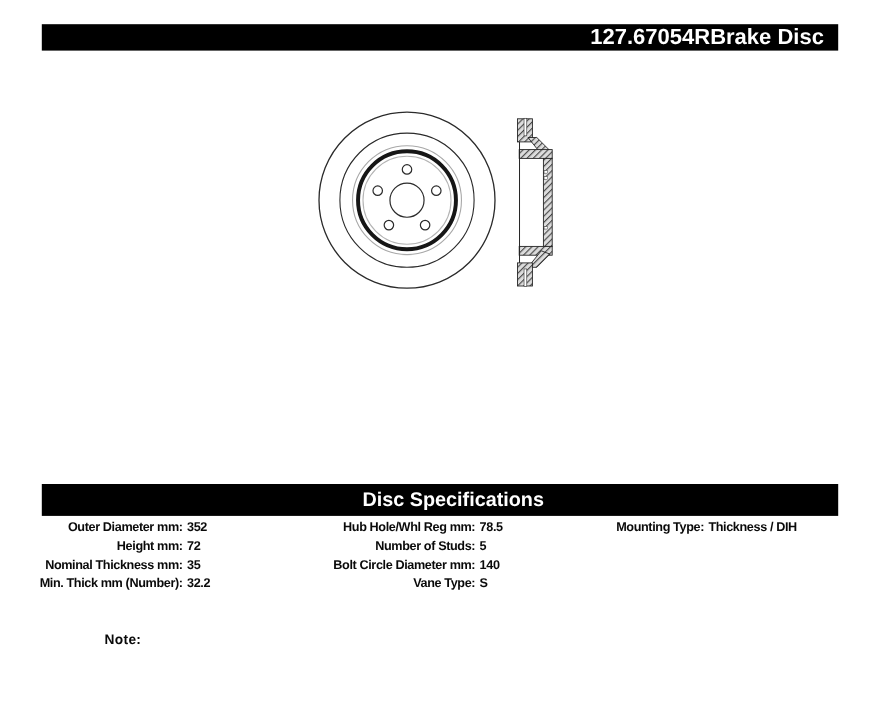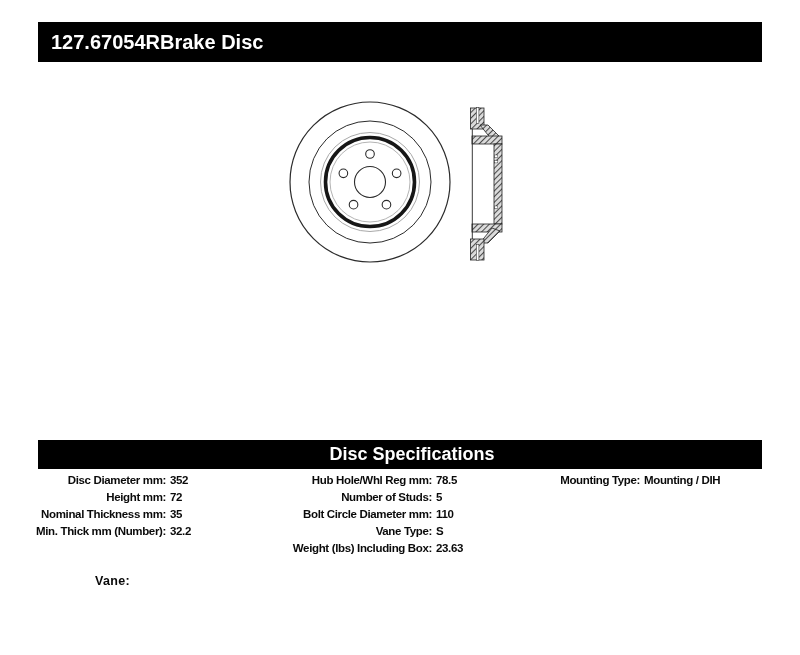--- a/index.html
+++ b/index.html
@@ -1,21 +1,21 @@
 <!DOCTYPE html>
 <html><head>
 <meta charset="utf-8">
 <style>
   html,body { margin:0; padding:0; background:#ffffff; }
   body { width:800px; height:655px; font-family:"Liberation Sans", sans-serif; }
   .page { position:relative; width:800px; height:655px; background:#ffffff; overflow:hidden; }
 
   .bar { position:absolute; left:38px; width:724px; background:#000000; color:#ffffff;
          box-sizing:border-box; font-weight:bold;padding-left:24px; }
-  .bar-header { top:22px; height:40px; display:flex; justify-content:flex-start;
+  .bar-header { top:22px; height:24px; display:flex; justify-content:flex-end;
                 align-items:center; padding:0 13px; font-size:20px; }
   .bar-spec { top:440px; height:29px; display:flex; justify-content:center;
               align-items:center; font-size:18px; }
 
   .drawing { position:absolute; left:260px; top:85px; width:320px; height:200px; }
 
   .specs { position:absolute; top:471px; left:0; width:800px; color:#0a0a0a;
            font-size:11.5px; font-weight:bold; letter-spacing:-0.35px; }
   .col { position:absolute; top:0; }
   .spec-row { display:flex; height:17px; align-items:center; }
@@ -88,21 +88,21 @@
   </svg>
 
   <div class="bar bar-spec">
     <span>Disc Specifications</span>
   </div>
 
   <div class="specs">
 
     <div class="col col1">
       <div class="spec-row">
-        <span class="lbl">Disc Diameter mm:</span>
+        <span class="lbl">Outer Diameter mm:</span>
         <span class="val">352</span>
       </div>
       <div class="spec-row">
         <span class="lbl">Height mm:</span>
         <span class="val">72</span>
       </div>
       <div class="spec-row">
         <span class="lbl">Nominal Thickness mm:</span>
         <span class="val">35</span>
       </div>
@@ -116,36 +116,32 @@
       <div class="spec-row">
         <span class="lbl">Hub Hole/Whl Reg mm:</span>
         <span class="val">78.5</span>
       </div>
       <div class="spec-row">
         <span class="lbl">Number of Studs:</span>
         <span class="val">5</span>
       </div>
       <div class="spec-row">
         <span class="lbl">Bolt Circle Diameter mm:</span>
-        <span class="val">110</span>
+        <span class="val">140</span>
       </div>
       <div class="spec-row">
         <span class="lbl">Vane Type:</span>
         <span class="val">S</span>
-      </div>
-      <div class="spec-row">
-        <span class="lbl">Weight (lbs) Including Box:</span>
-        <span class="val">23.63</span>
       </div>
     </div>
 
     <div class="col col3">
       <div class="spec-row">
         <span class="lbl">Mounting Type:</span>
-        <span class="val">Mounting / DIH</span>
+        <span class="val">Thickness / DIH</span>
       </div>
     </div>
 
   </div>
 
-  <div class="note">Vane:</div>
+  <div class="note">Note:</div>
 
 </div>
 
 </body></html>

